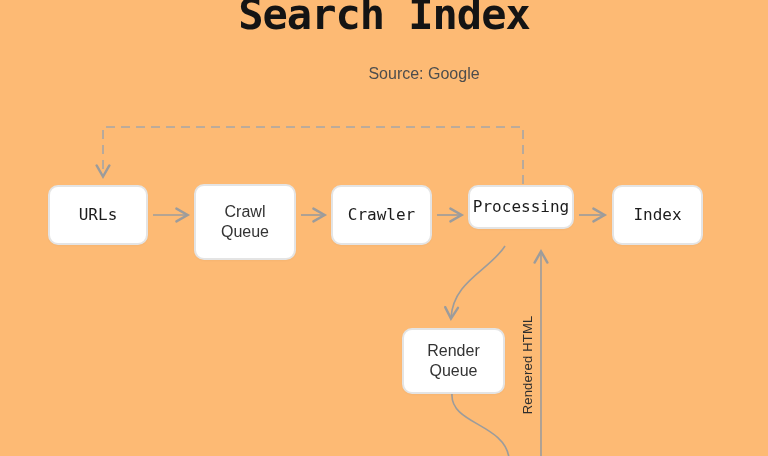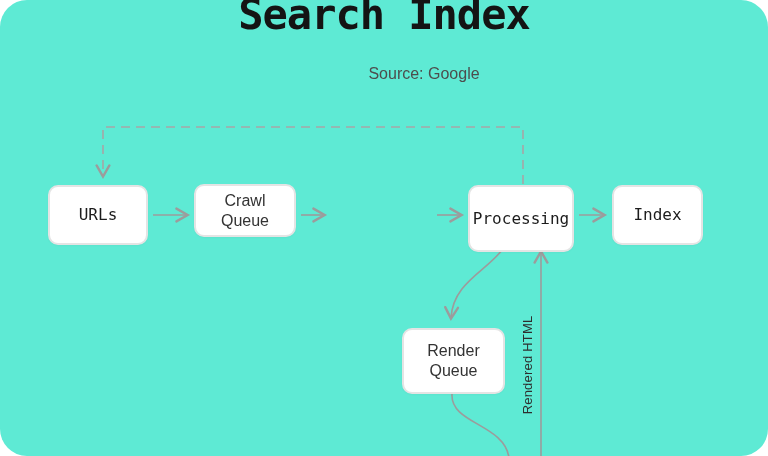--- a/index.html
+++ b/index.html
@@ -1,22 +1,21 @@
 <!DOCTYPE html>
 <html><head>
 <meta charset="utf-8">
 <style>
   html,body{margin:0;padding:0;background:#ffffff;}
   .stage{
     position:relative;
     width:768px;height:456px;
-    background:#5eead4;
+    background:#fdba74;
     overflow:hidden;
     font-family:"Liberation Sans",sans-serif;
-    border-radius:27px;
   }
   .title{
     position:absolute;
     left:0;top:-6px;width:768px;
     margin:0;
     text-align:center;
     font-family:"DejaVu Sans Mono",monospace;
     font-weight:700;
     font-size:42px;
     line-height:1.0;
@@ -96,26 +95,29 @@
 
     <path d="M452,394 C450,424 505,424 509,458" fill="none" stroke="#9c9c9c" stroke-width="1.6"></path>
 
     <line x1="541" y1="458" x2="541" y2="252" stroke="#9c9c9c" stroke-width="1.6" marker-end="url(#arrow)"></line>
   </svg>
 
   <div class="node" style="left:48px;top:185px;width:100px;height:60px">
     <span class="lbl">URLs</span>
   </div>
 
-  <div class="node regular" style="left:194px;top:184px;width:102px;height:53px">
+  <div class="node regular" style="left:194px;top:184px;width:102px;height:76px">
     <span class="lbl">Crawl Queue</span>
   </div>
 
+  <div class="node" style="left:331px;top:185px;width:101px;height:60px">
+    <span class="lbl">Crawler</span>
+  </div>
 
-  <div class="node" style="left:468px;top:185px;width:106px;height:67px">
+  <div class="node" style="left:468px;top:185px;width:106px;height:44px">
     <span class="lbl">Processing</span>
   </div>
 
   <div class="node" style="left:612px;top:185px;width:91px;height:60px">
     <span class="lbl">Index</span>
   </div>
 
   <div class="node regular" style="left:402px;top:328px;width:103px;height:66px">
     <span class="lbl">Render Queue</span>
   </div>

